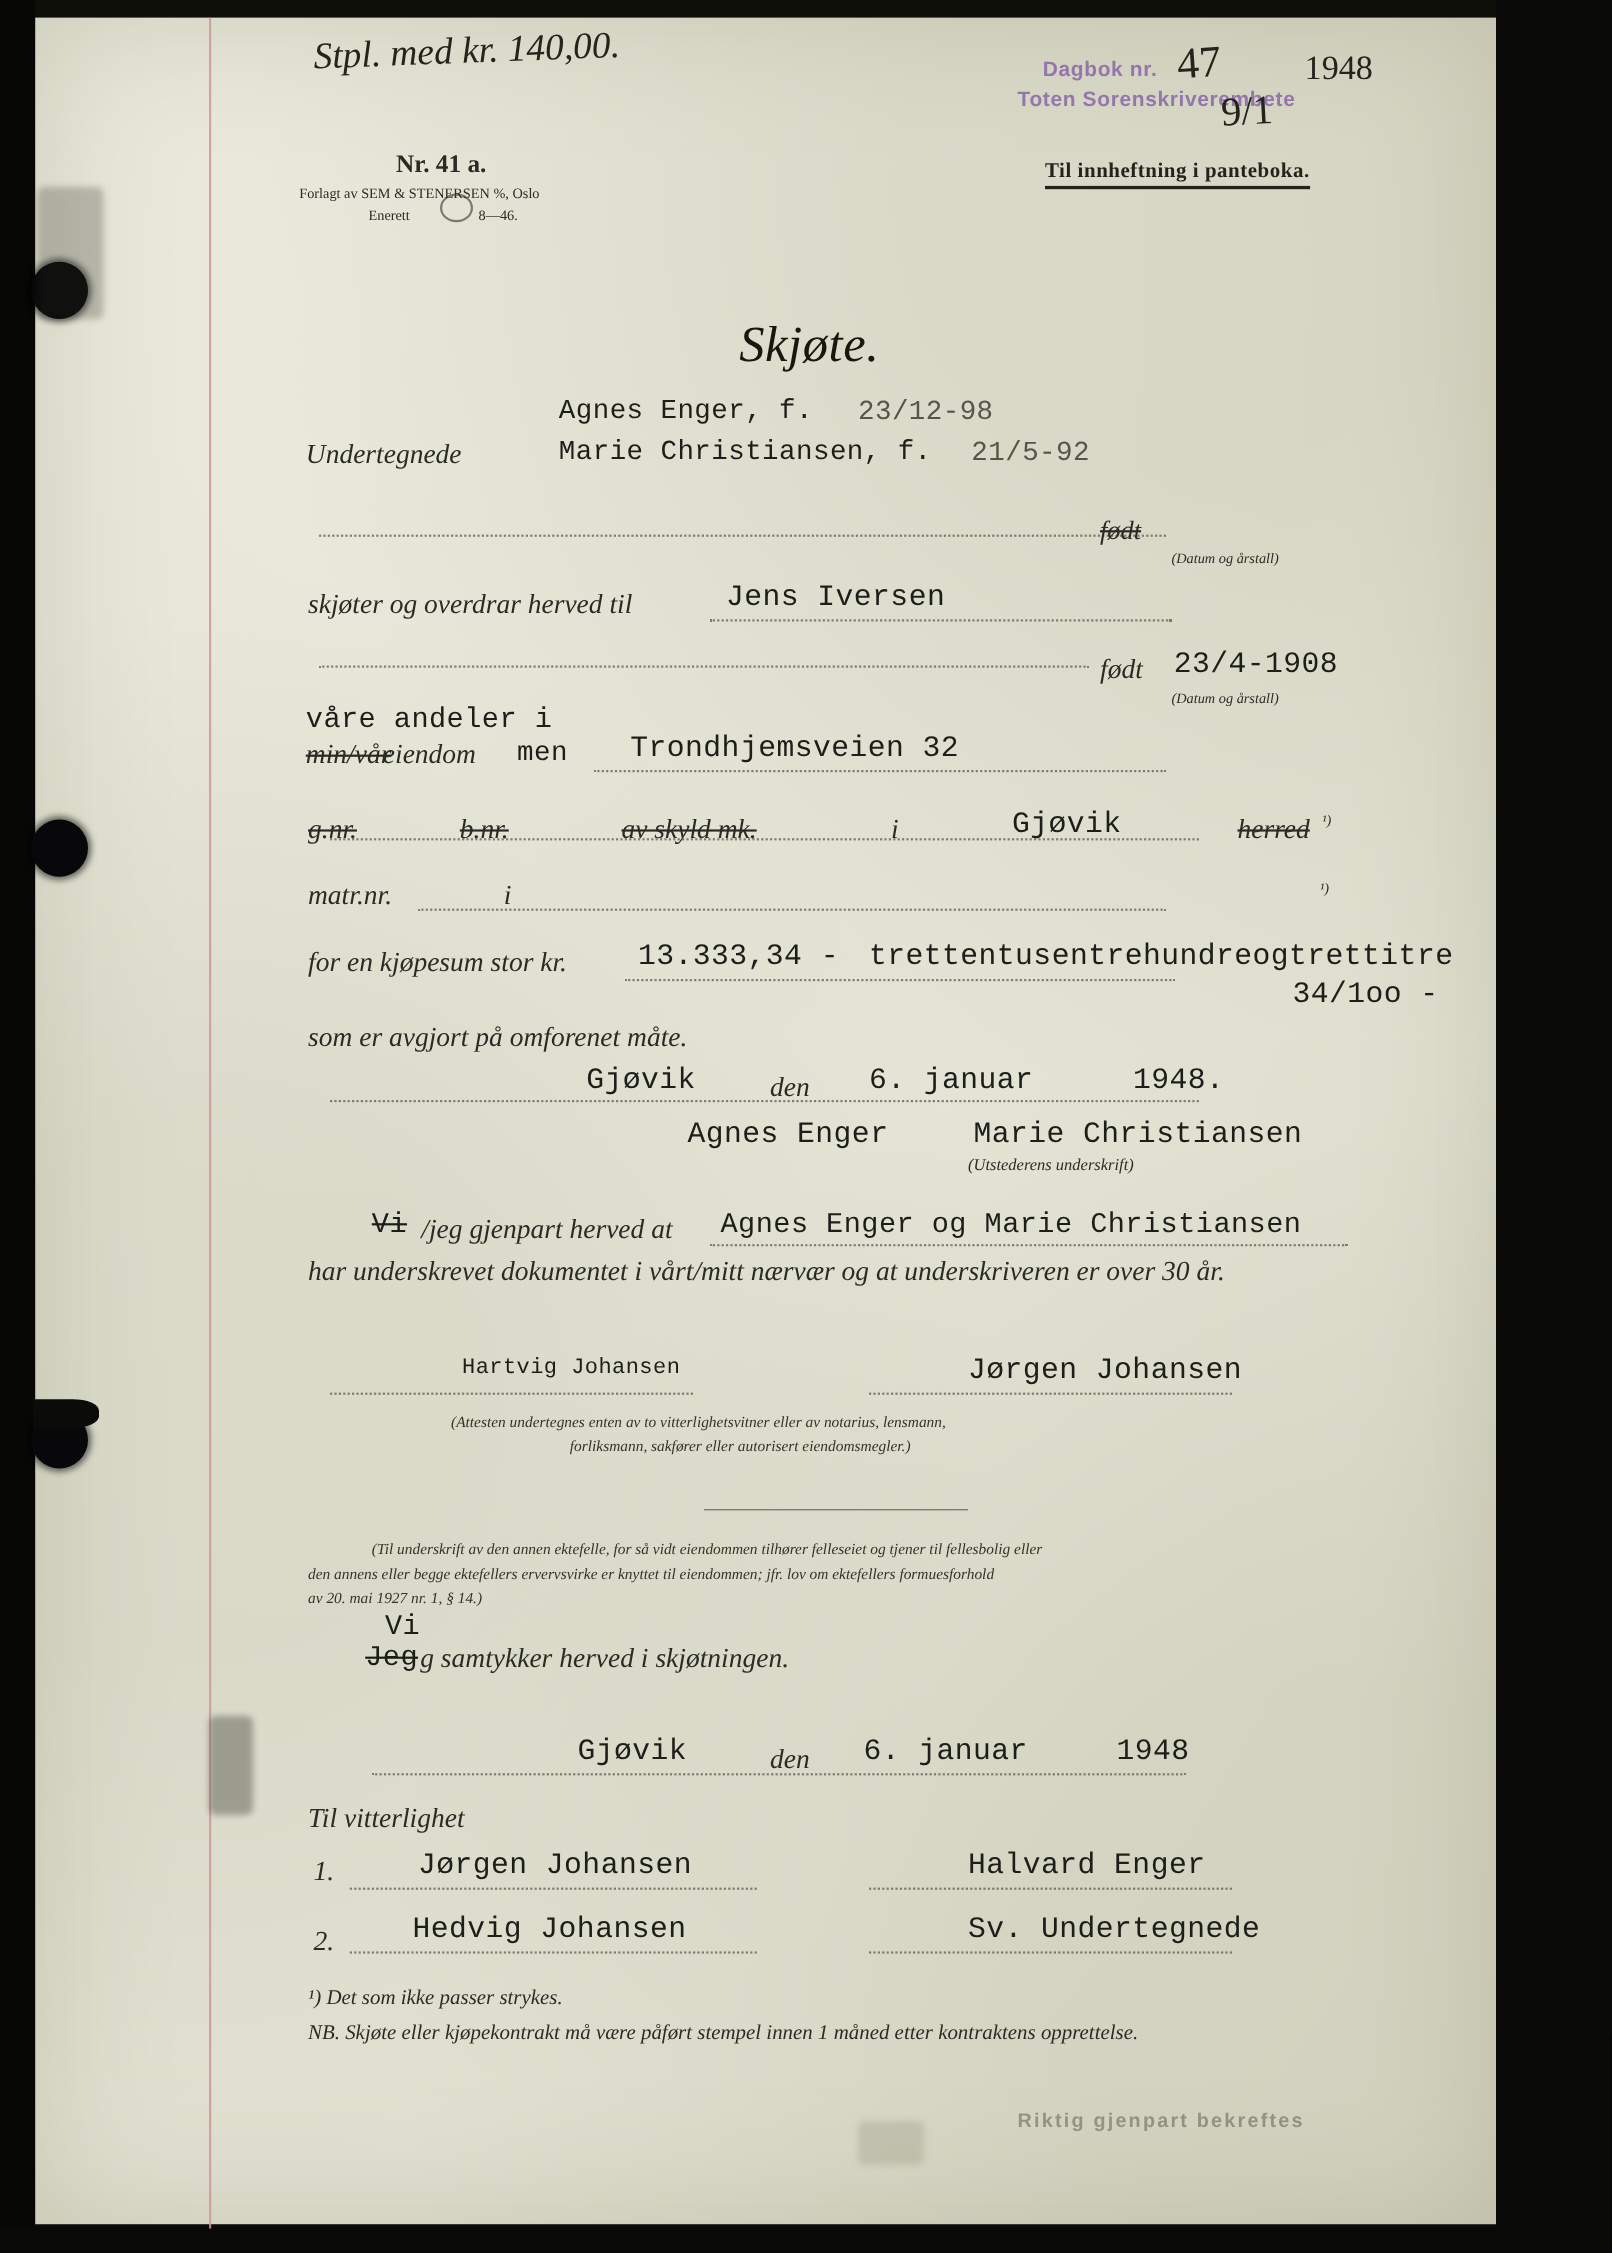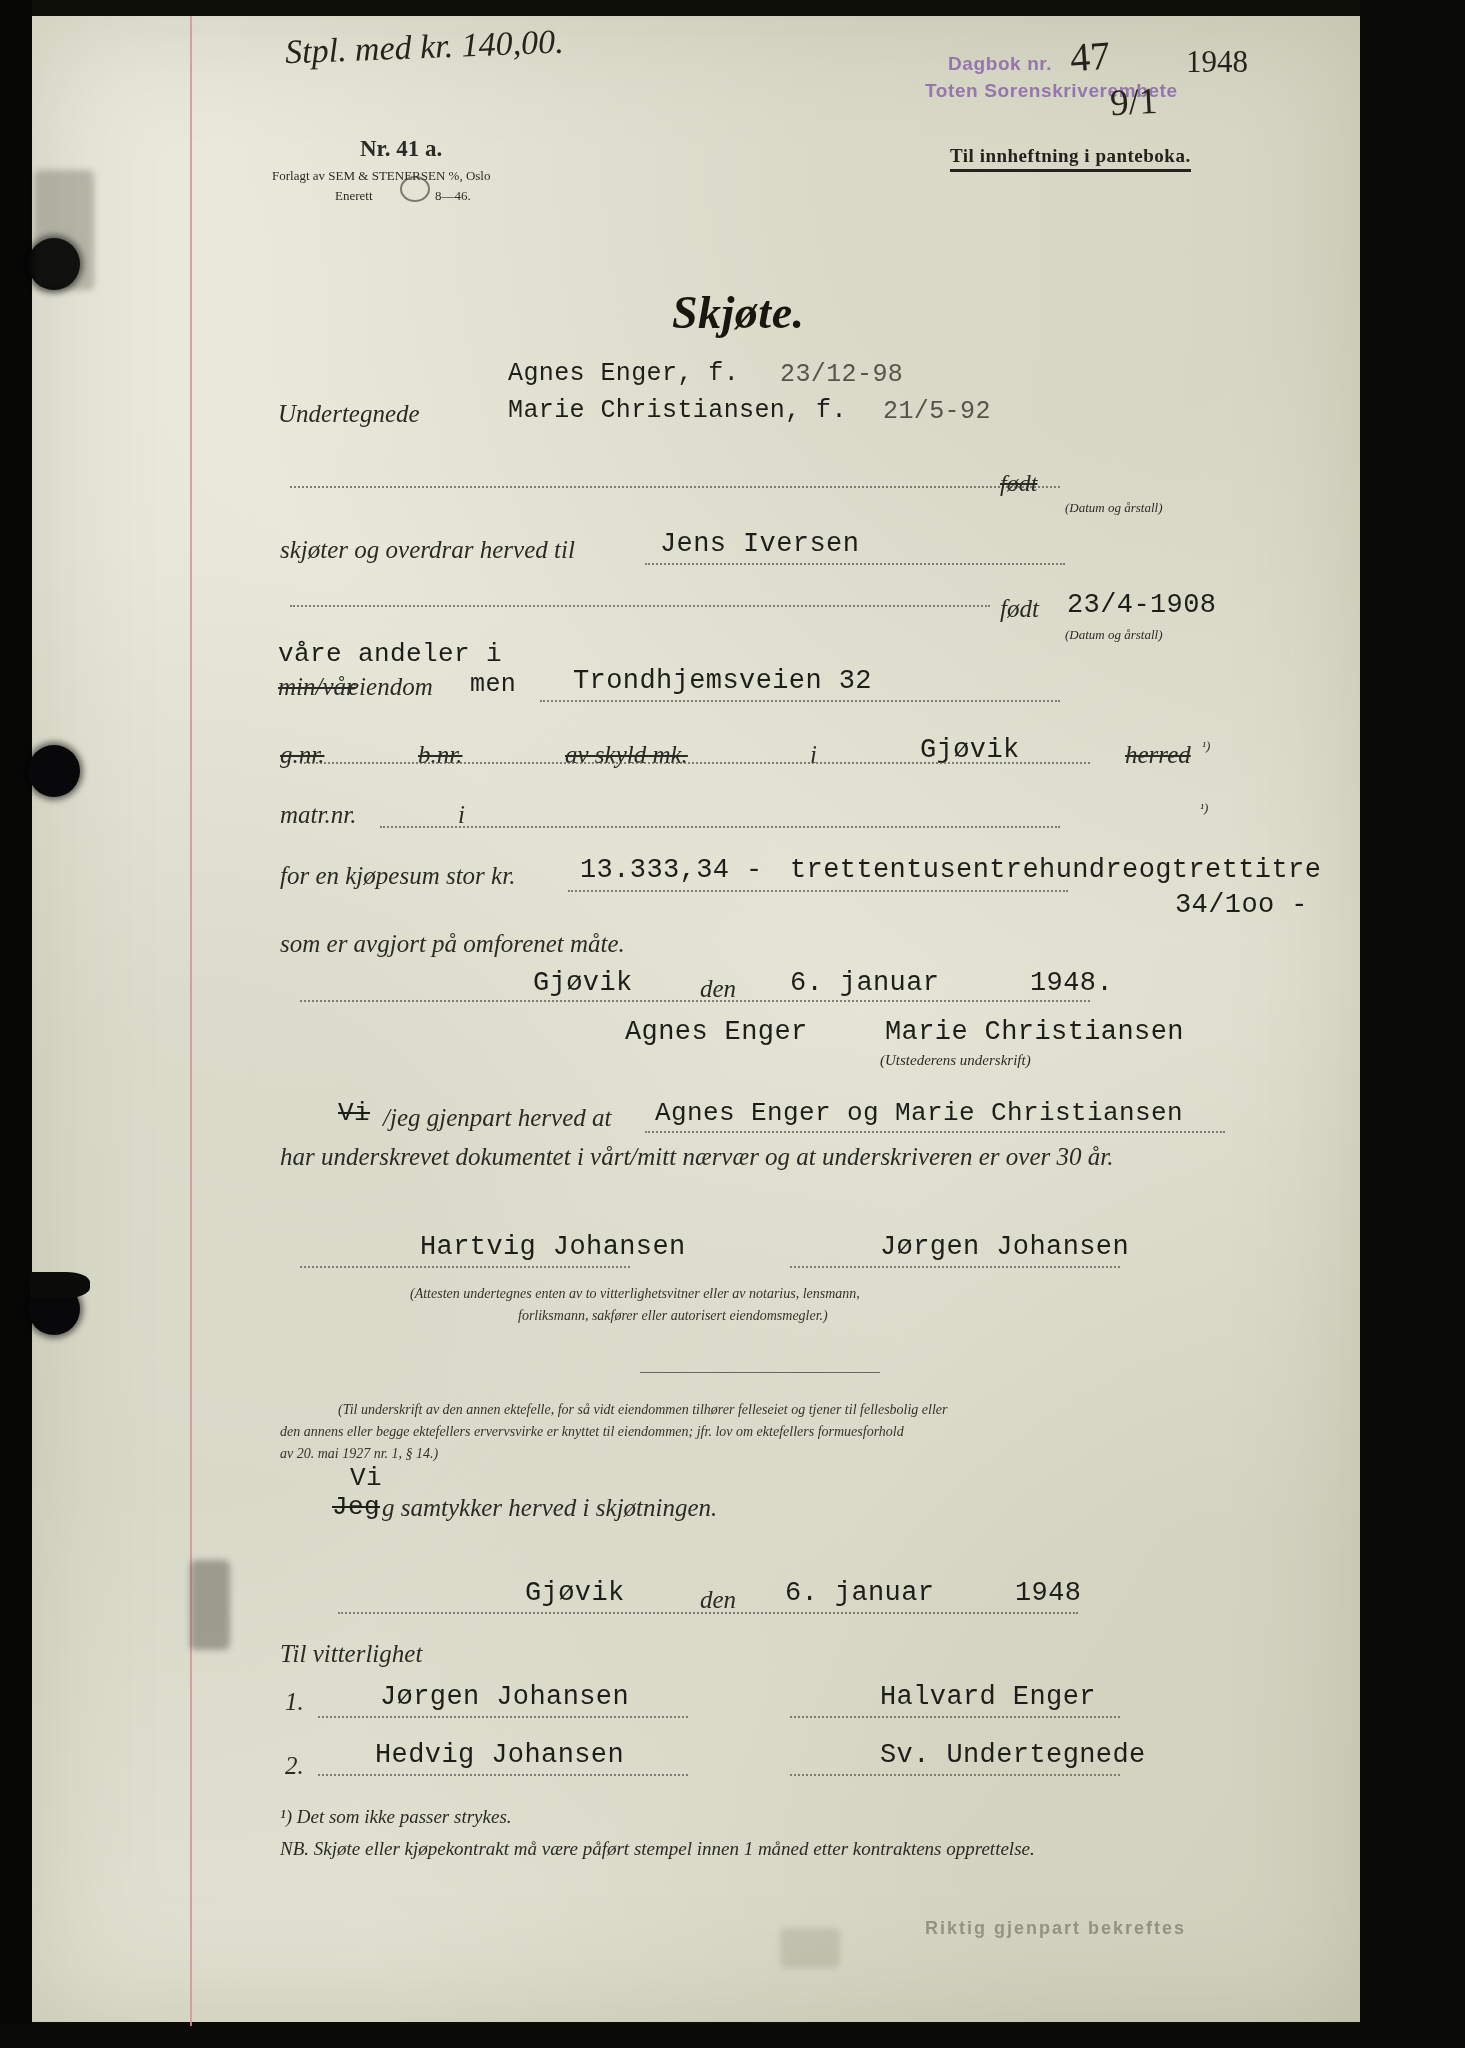--- a/index.html
+++ b/index.html
@@ -101,21 +101,21 @@
   .solid {
     position: absolute;
     border-bottom: 1px solid #4a4a42;
     opacity: .8;
   }
 
   
   .title {
     font-family: "Liberation Serif", serif;
     font-style: italic;
-    font-weight: 700;
+    font-weight: 400;
     font-size: 46px;
     color: #17170f;
     letter-spacing: .5px;
   }
 
   
   .stamp {
     color: #8d6aa8;
     font-family: "Liberation Sans", sans-serif;
     font-weight: 700;
@@ -263,21 +263,21 @@
   <div class="t type" style="left:625px; top:1017px; font-size:27px;">Agnes Enger</div>
   <div class="t type" style="left:885px; top:1017px; font-size:27px;">Marie Christiansen</div>
   <div class="t print tiny" style="left:880px; top:1052px; font-size:15px;">(Utstederens underskrift)</div>
 
   <div class="t type strike" style="left:338px; top:1098px; font-size:26px;">Vi</div>
   <div class="t print" style="left:383px; top:1104px; font-size:25px;">/jeg gjenpart herved at</div>
   <div class="t type" style="left:655px; top:1098px; font-size:26px;">Agnes Enger og Marie Christiansen</div>
   <div class="dots" style="left:645px; top:1131px; width:580px;"></div>
   <div class="t print" style="left:280px; top:1143px; font-size:25px;">har underskrevet dokumentet i vårt/mitt nærvær og at underskriveren er over 30 år.</div>
 
-  <div class="t type" style="left:420px; top:1232px; font-size:27px;">Hartvig Johansen</div>
+  <div class="t type" style="left:420px; top:1232px; font-size:20px;">Hartvig Johansen</div>
   <div class="t type" style="left:880px; top:1232px; font-size:27px;">Jørgen Johansen</div>
   <div class="dots" style="left:300px; top:1266px; width:330px;"></div>
   <div class="dots" style="left:790px; top:1266px; width:330px;"></div>
 
   <div class="t smallprint smallprint-c" style="left:410px; top:1284px;">(Attesten undertegnes enten av to vitterlighetsvitner eller av notarius, lensmann,</div>
   <div class="t smallprint smallprint-c" style="left:518px; top:1306px;">forliksmann, sakfører eller autorisert eiendomsmegler.)</div>
 
   <div class="solid" style="left:640px; top:1372px; width:240px;"></div>
 
   <div class="t smallprint" style="left:338px; top:1400px;">(Til underskrift av den annen ektefelle, for så vidt eiendommen tilhører felleseiet og tjener til fellesbolig eller</div>

